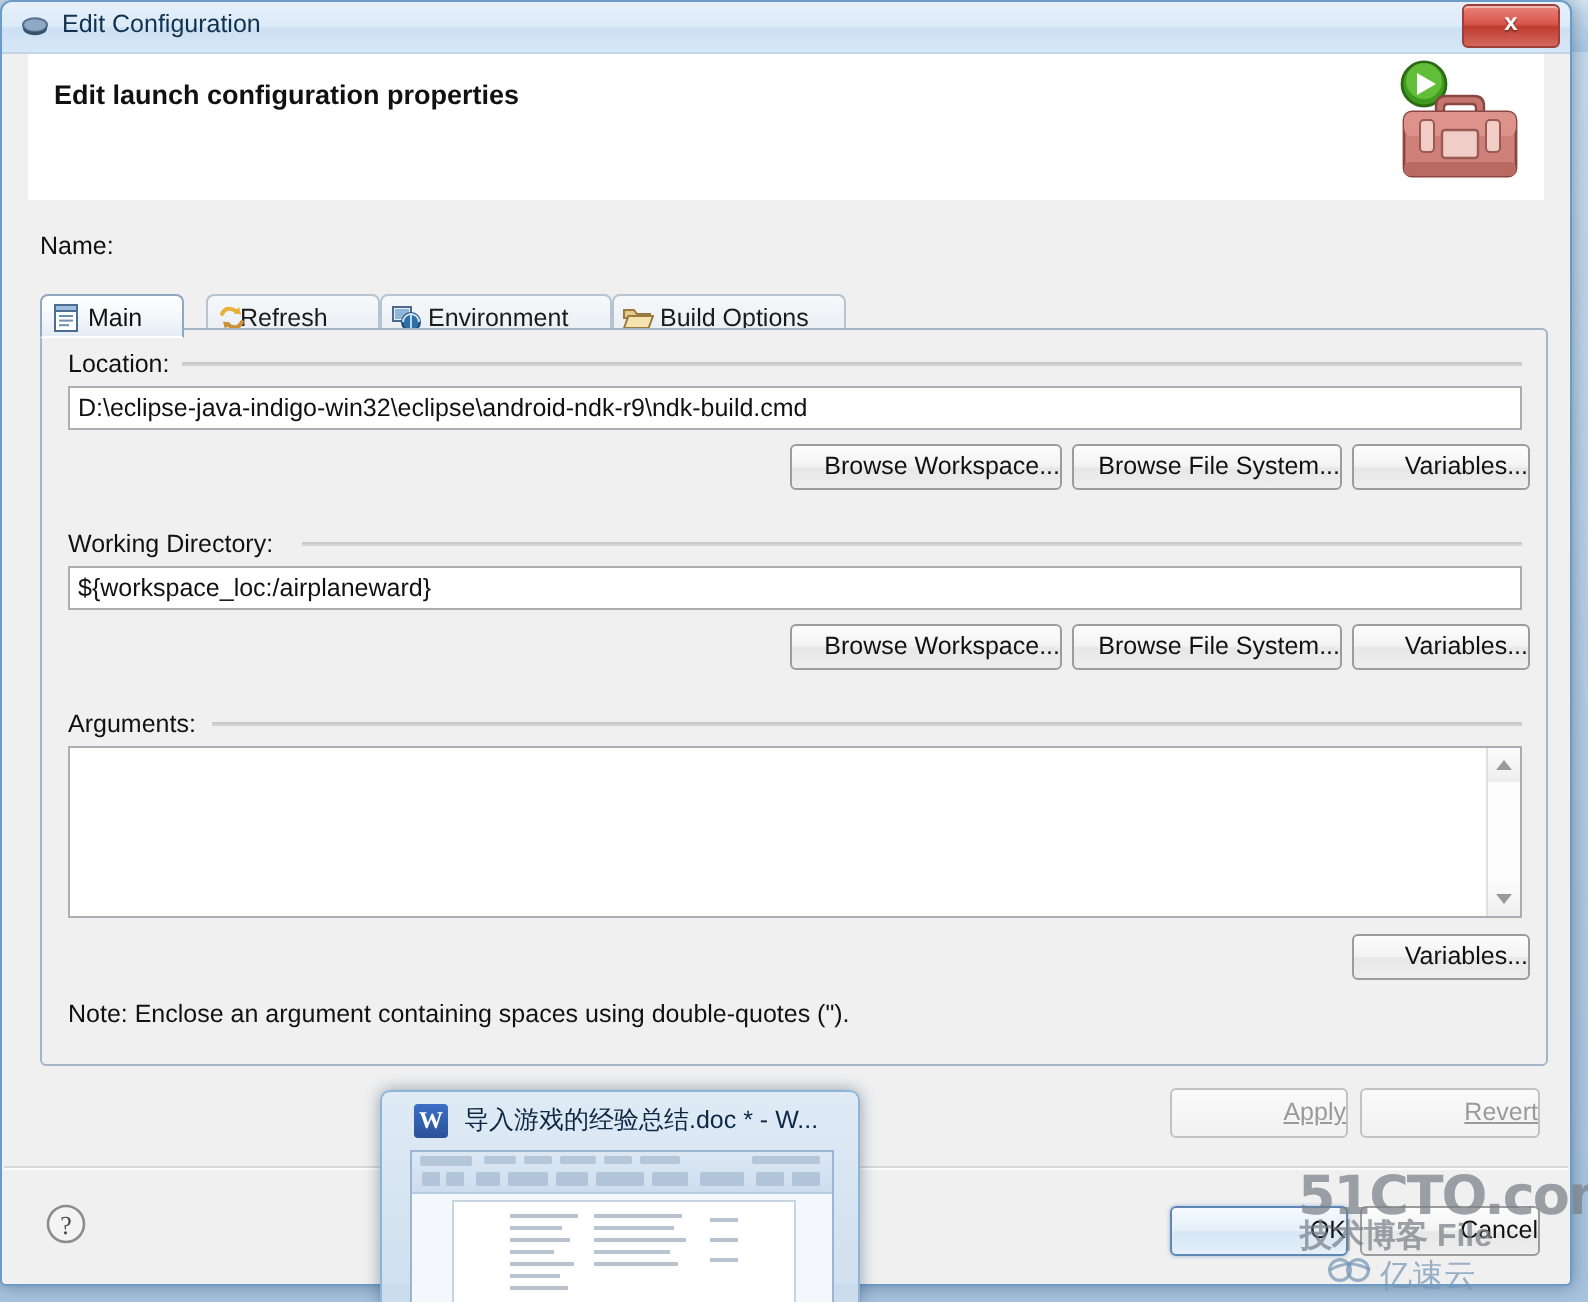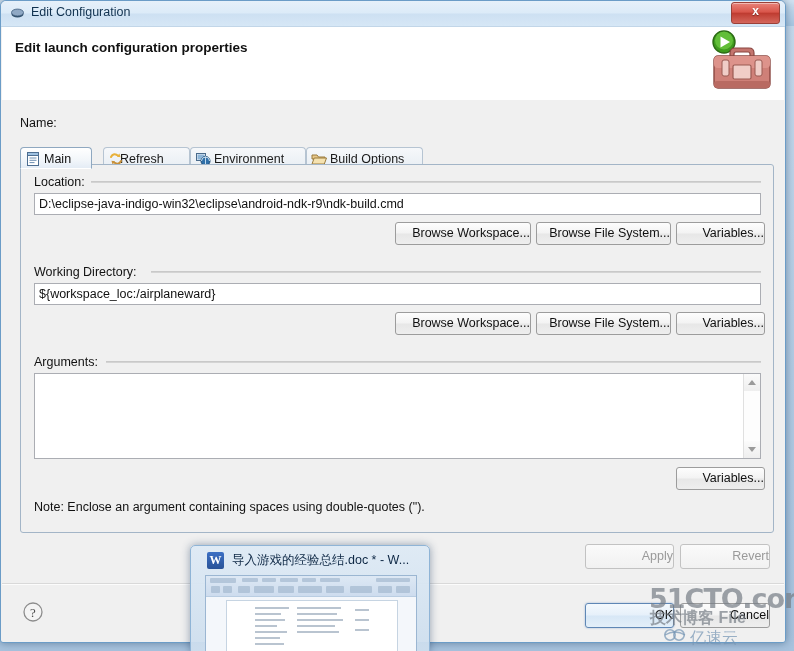--- a/index.html
+++ b/index.html
@@ -76,21 +76,21 @@
     font-size: 12px; font-weight: bold; color: #fff;
     text-shadow: 0 1px 1px rgba(0,0,0,.4);
   }
 
   
   .banner {
     position: relative;
     height: 73px;
     background: #ffffff;
     border-bottom: 1px solid #c8c8c8;
-    margin: 0 1px;
+    margin: 0 13px;
   }
   .banner-title {
     position: absolute; left: 13px; top: 13px;
     font-size: 13.5px; font-weight: bold; color: #111;
   }
   .banner-sub {
     position: absolute; left: 21px; top: 37px;
     font-size: 12.5px; color: #1a1a1a;
   }
   .banner-img {
@@ -197,20 +197,21 @@
     padding: 0;
     line-height: 21px;
     text-align: right;
     box-sizing: border-box;
   }
   .btn.disabled {
     color: #9a9a9a;
     border-color: #c2c2c2;
     background: linear-gradient(to bottom,#fafafa,#f1f1f1);
     cursor: default;
+    text-decoration: underline;
   }
   .btn.default {
     border: 1px solid #5f87b5;
     box-shadow: 0 0 2px rgba(80,130,190,.55);
     background: linear-gradient(to bottom,#f4f9fd 0%,#e6f0fa 48%,#d7e7f6 52%,#e3eff9 100%);
   }
 
   .args-box {
     position: absolute;
     border: 1px solid #abadb3;

